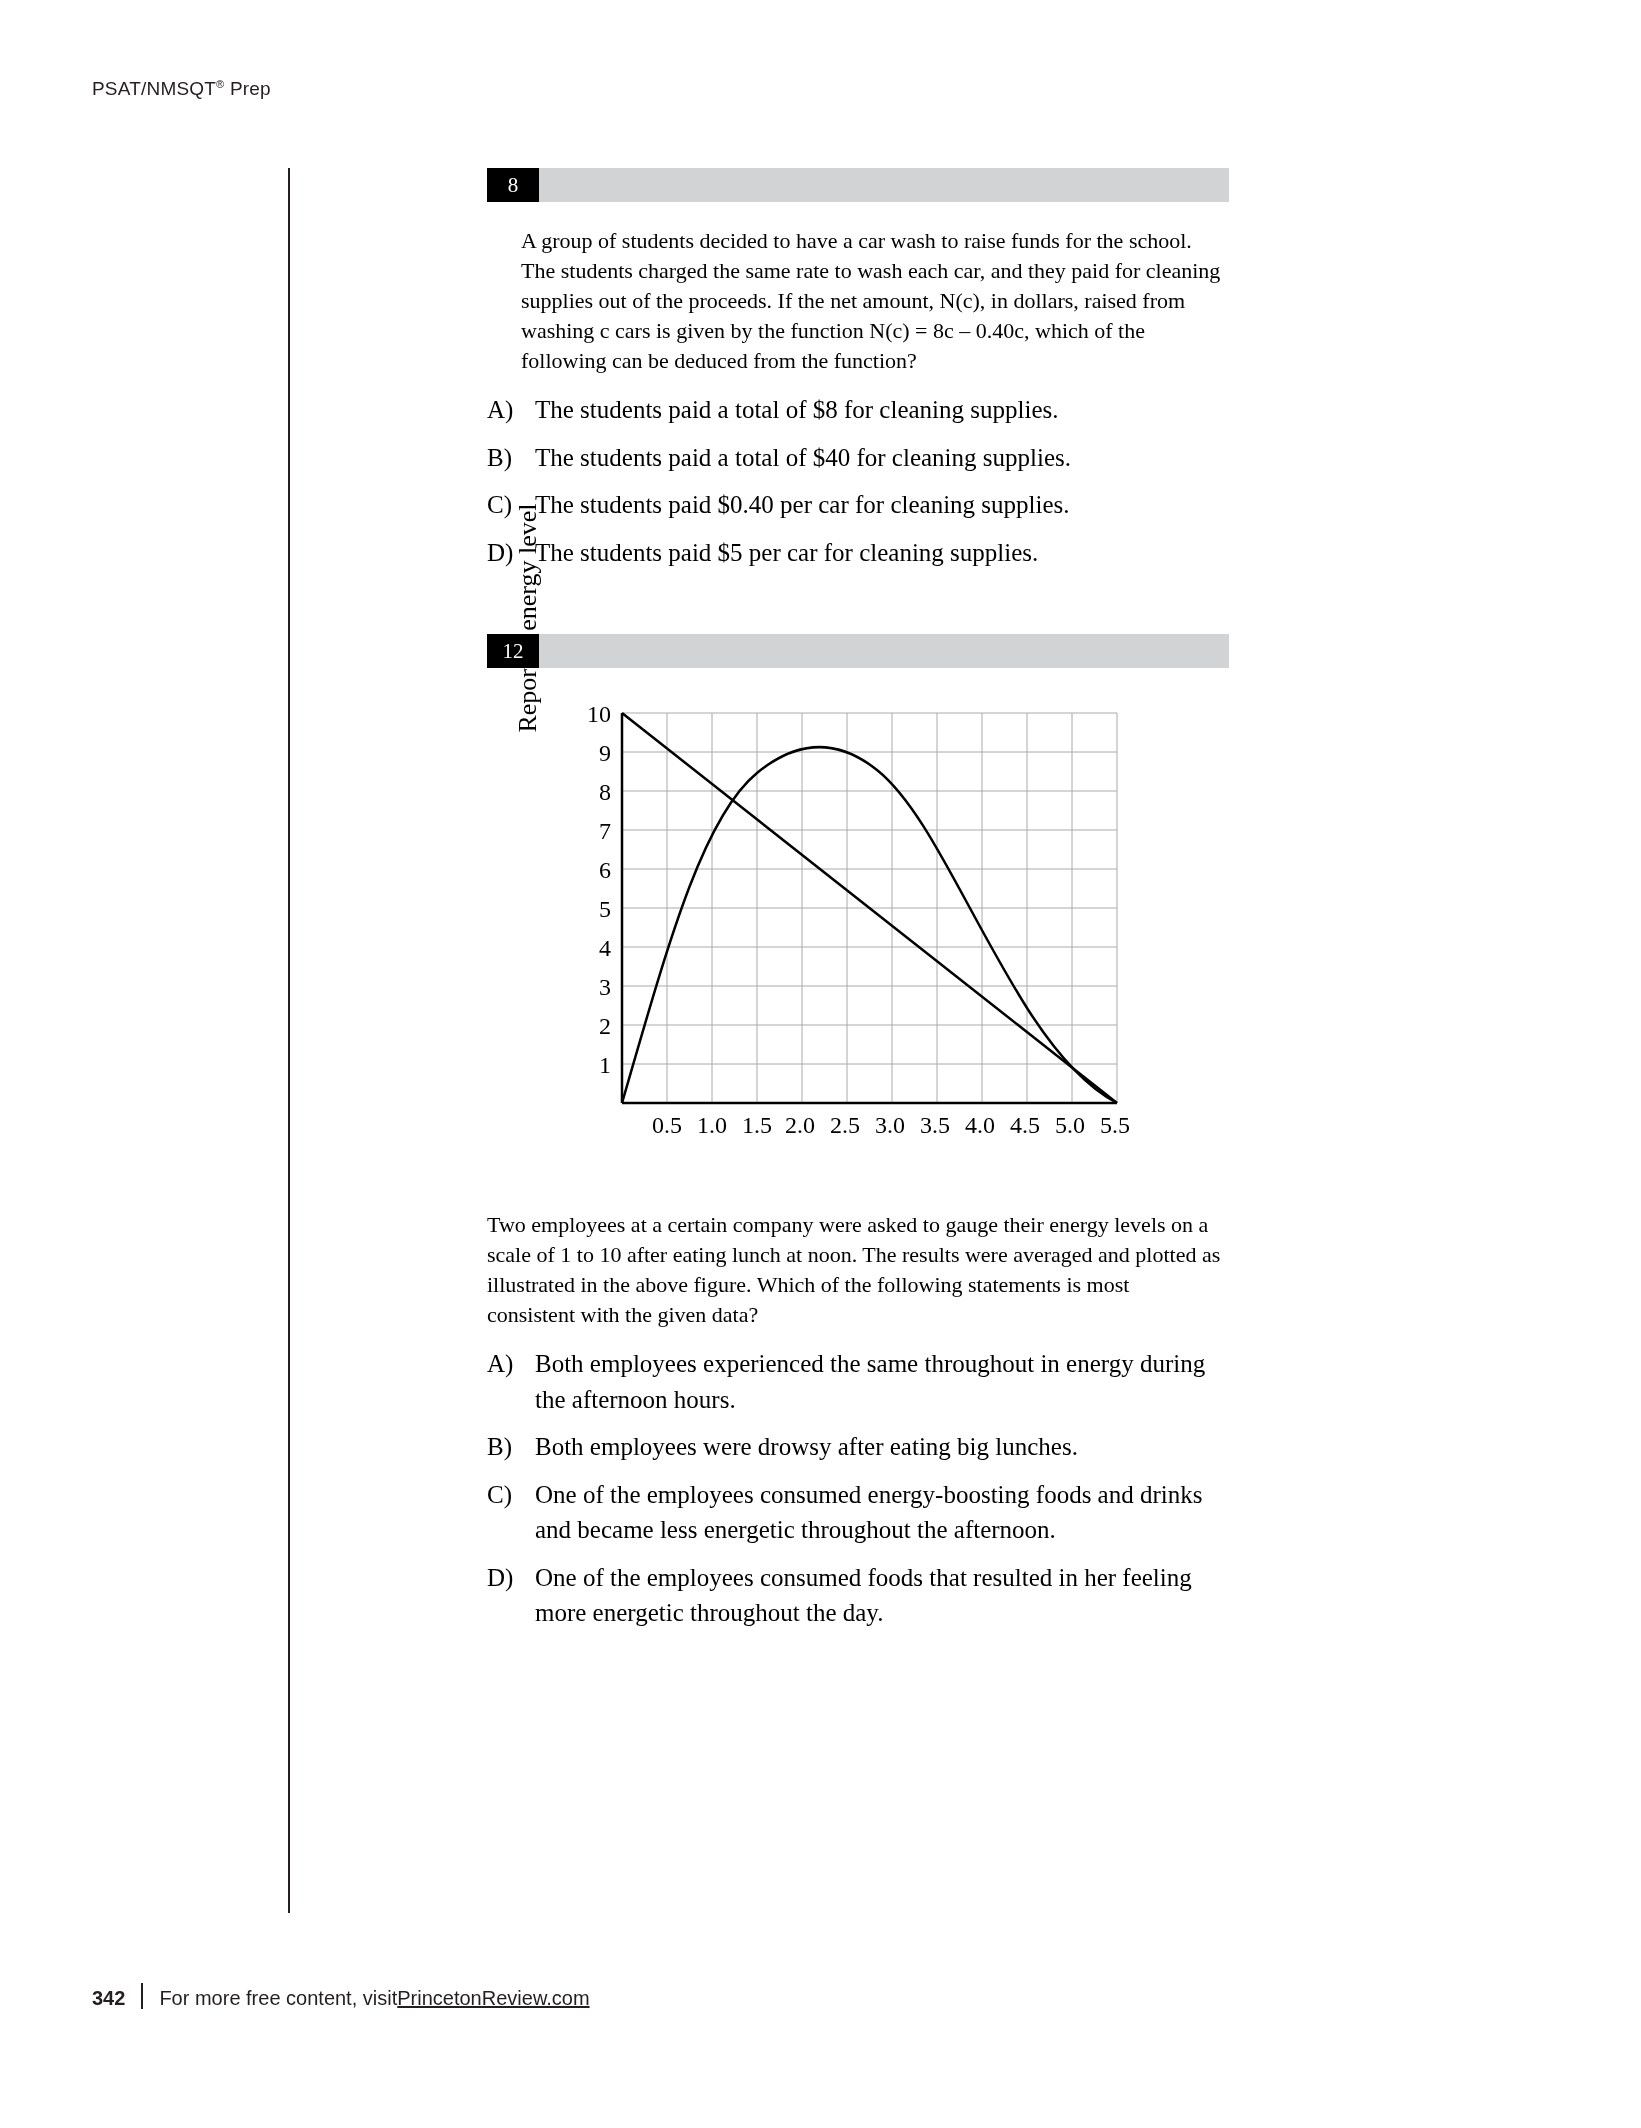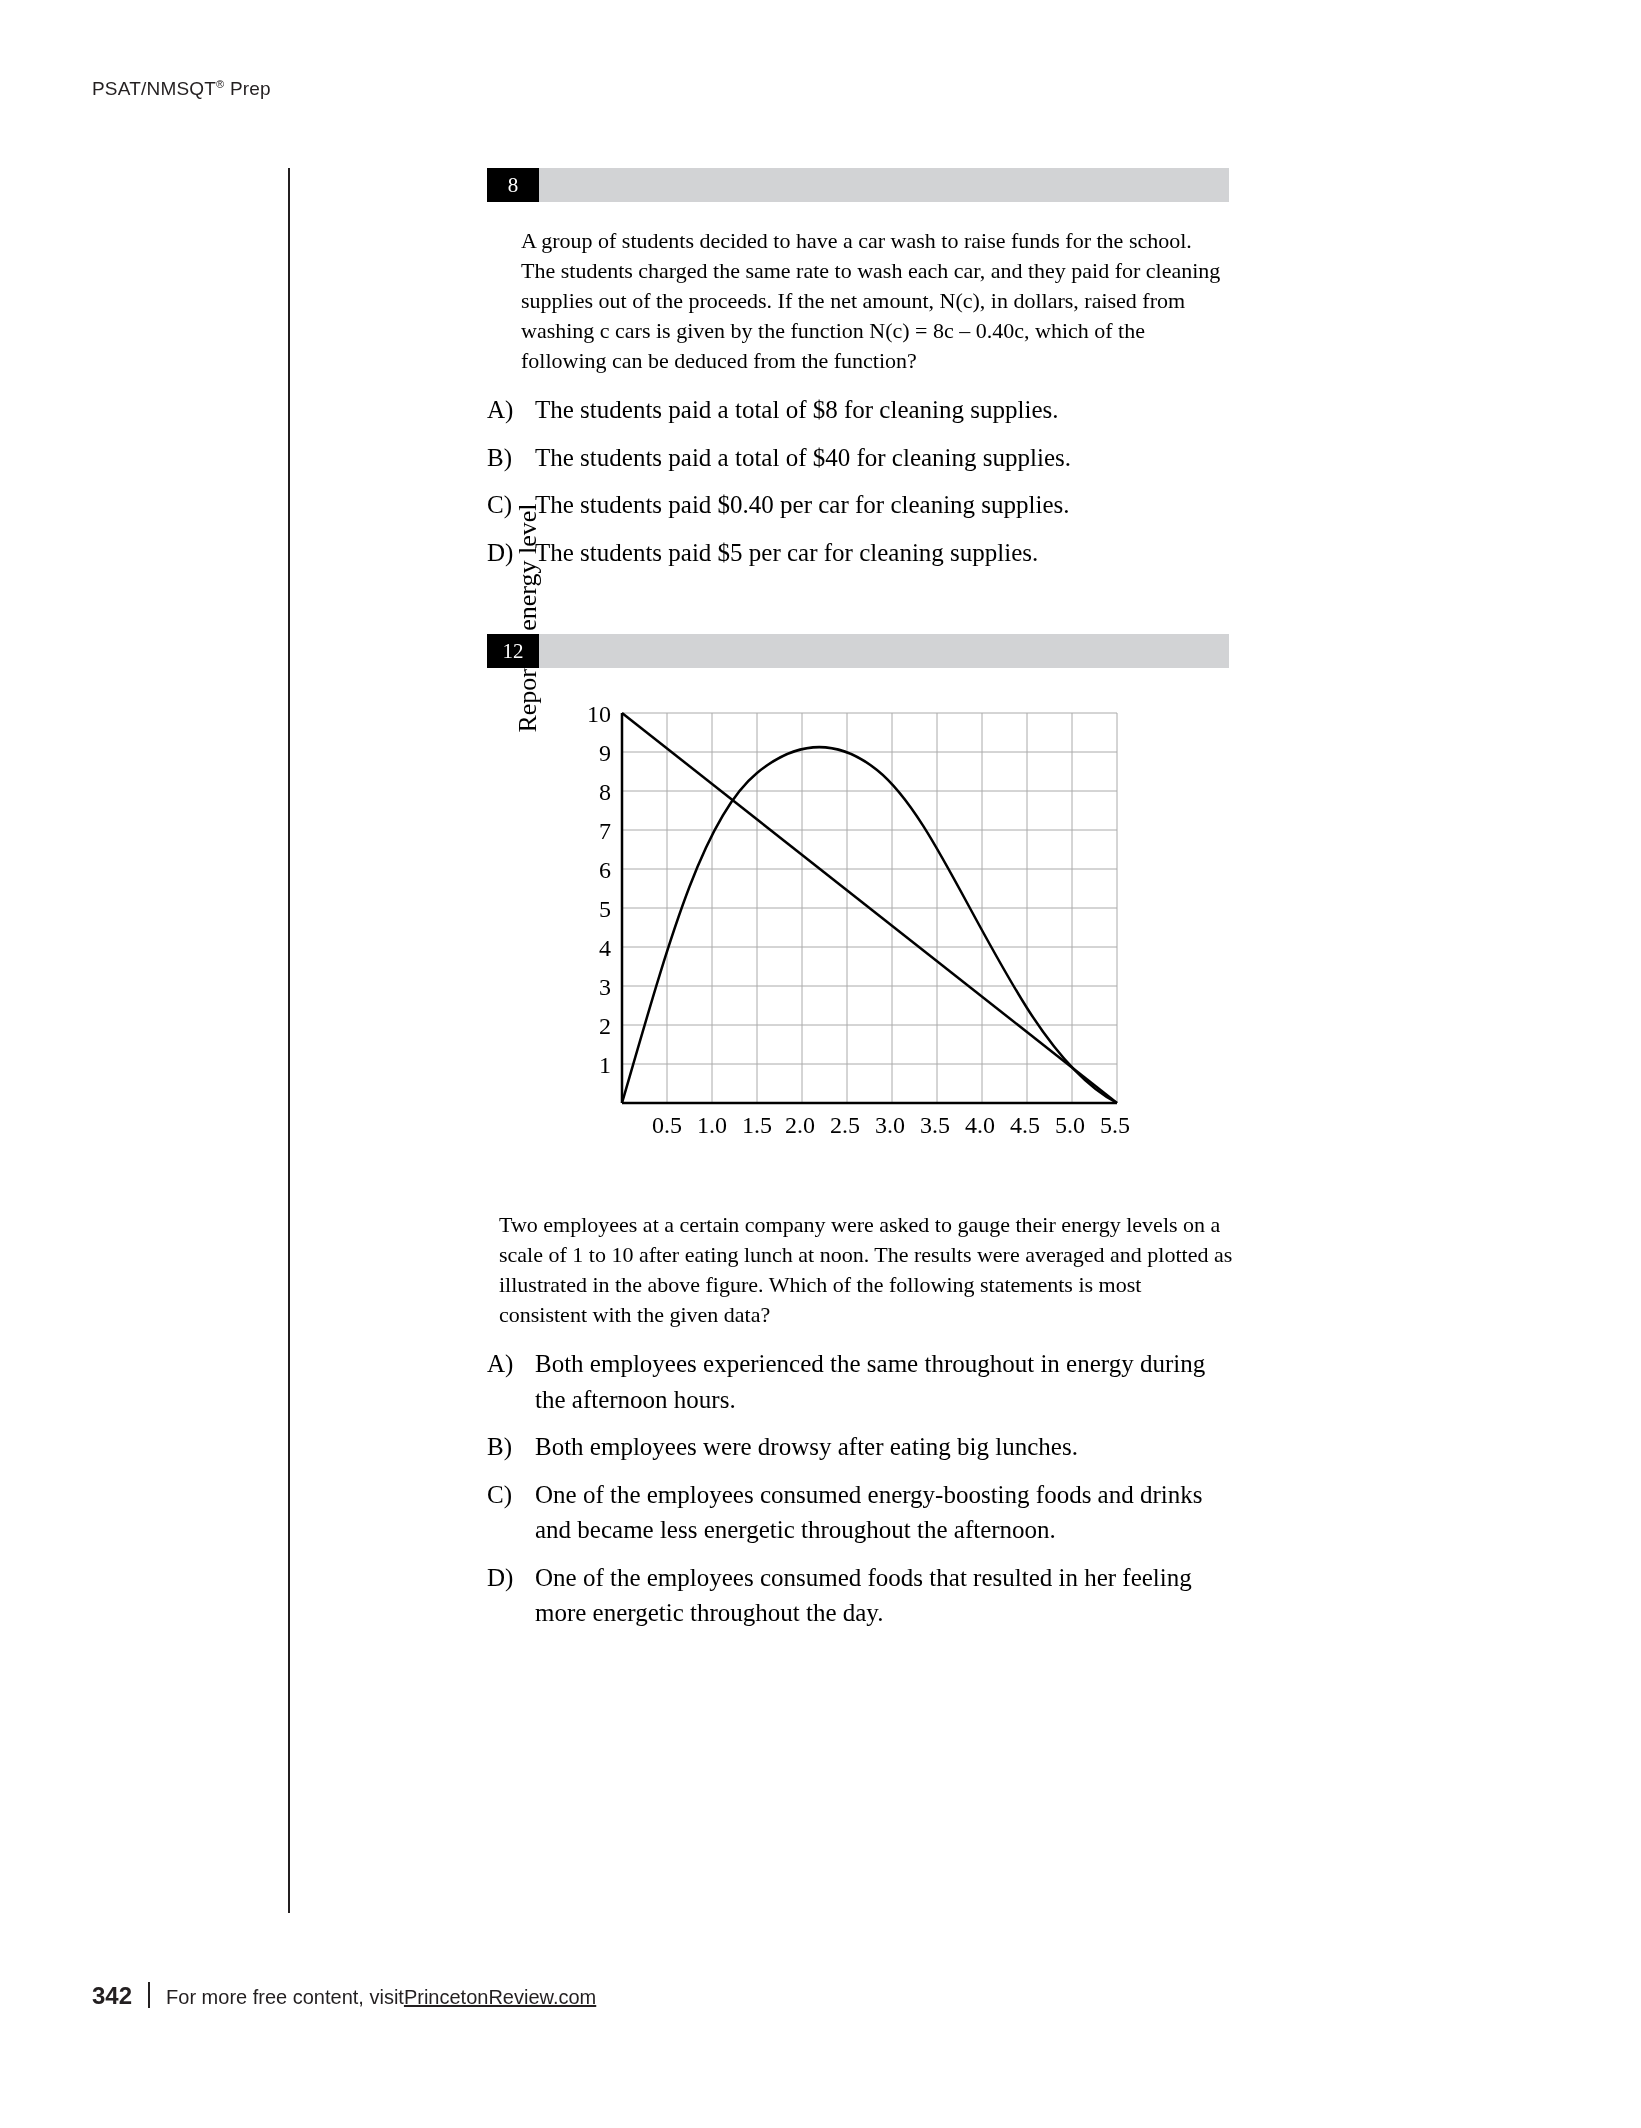--- a/index.html
+++ b/index.html
@@ -86,21 +86,21 @@
 
   
   .stem {
     font-size: 22px;
     line-height: 30px;
     text-align: left;
     margin: 0 0 16px 34px;
     width: 700px;
   }
   .stem.nohang {
-    margin-left: 12px;
+    margin-left: 0;
     width: 735px;
   }
 
   
   .choices {
     margin: 0;
     padding: 0;
     list-style: none;
   }
   .choice {
@@ -154,21 +154,21 @@
   
   .footer {
     position: absolute;
     left: 92px;
     bottom: 118px;
     display: flex;
     align-items: baseline;
     font-family: "Liberation Sans", sans-serif;
   }
   .footer .pagenum {
-    font-size: 24px;
+    font-size: 20px;
     font-weight: bold;
     color: #231f20;
   }
   .footer .divider {
     width: 2px;
     height: 26px;
     background: #231f20;
     margin: 0 16px;
     position: relative;
     top: 4px;

